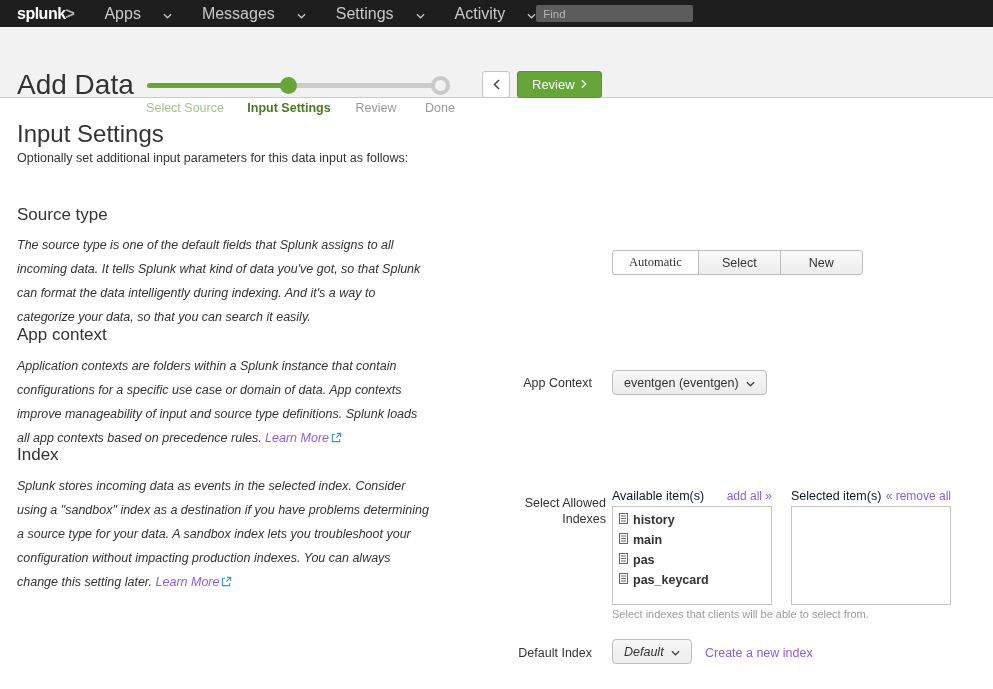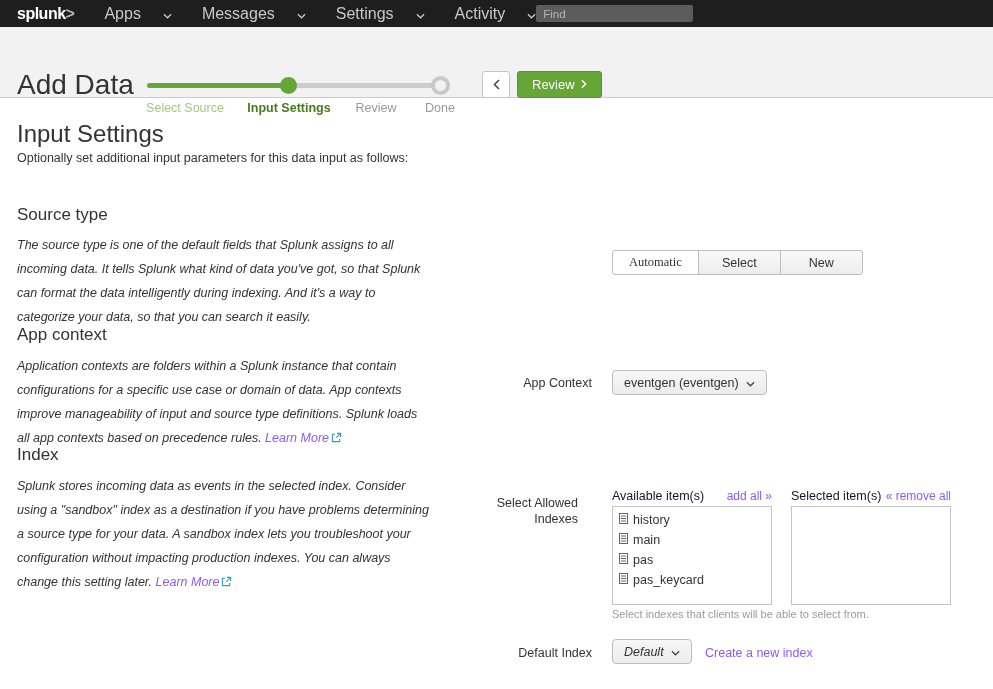--- a/index.html
+++ b/index.html
@@ -50,35 +50,35 @@
 
   
   .btn-group { position:absolute; left:612px; top:250px; display:flex; }
   .seg-btn { height:25px; min-width:83px; padding:0 16px; font-size:12.5px; color:#333; background:linear-gradient(#f9f9f9,#ededed); border:1px solid #bdbdbd; margin-left:-1px; cursor:pointer; font-family:"Liberation Sans",sans-serif; }
   .seg-btn:first-child { border-radius:3px 0 0 3px; margin-left:0;font-family:Liberation Serif, serif; }
   .seg-btn:last-child { border-radius:0 3px 3px 0; }
   .seg-btn.active { background:#fff; }
 
   .field-label { position:absolute; font-size:12.5px; color:#333; text-align:right; }
   .fl-appctx { left:440px; top:376px; width:152px; }
-  .fl-indexes { left:473px; top:495px; width:105px; line-height:16px; }
+  .fl-indexes { left:501px; top:495px; width:105px; line-height:16px; }
   .fl-default { left:440px; top:646px; width:152px; }
 
   .dropdown { position:absolute; height:25px; background:linear-gradient(#f7f7f7,#ececec); border:1px solid #bdbdbd; border-radius:4px; font-size:12.5px; color:#333; display:flex; align-items:center; gap:7px; padding:0 11px; cursor:pointer; }
   .dd-appctx { left:612px; top:370px; }
   .dd-default { left:612px; top:639px;font-style:italic; }
 
   
   .col-header { position:absolute; top:489px; width:160px; display:flex; justify-content:space-between; font-size:12.5px; }
   .ch-avail { left:612px; }
   .ch-sel { left:791px; }
   .col-header .hdr { color:#0f172a; }
   .col-header a { font-size:12px; }
   .listbox { position:absolute; top:506px; width:160px; height:99px; background:#fff; border:1px solid #c5c5c5; overflow:hidden; cursor:pointer; }
-  .lb-avail { left:612px; }
+  .lb-avail { left:612px;font-weight:bold; }
   .lb-sel { left:791px; }
   .listbox ul { list-style:none; padding:3px 0 0 6px; }
   .listbox li { font-size:12.5px; color:#333; height:20px; display:flex; align-items:center; gap:5px; cursor:pointer; }
   .helper { position:absolute; left:612px; top:608px; font-size:11px; color:#9b9b9b; }
   .create-link { position:absolute; left:705px; top:646px; font-size:12.5px; }
 </style>
 </head>
 <body>
 
 <div class="page">

